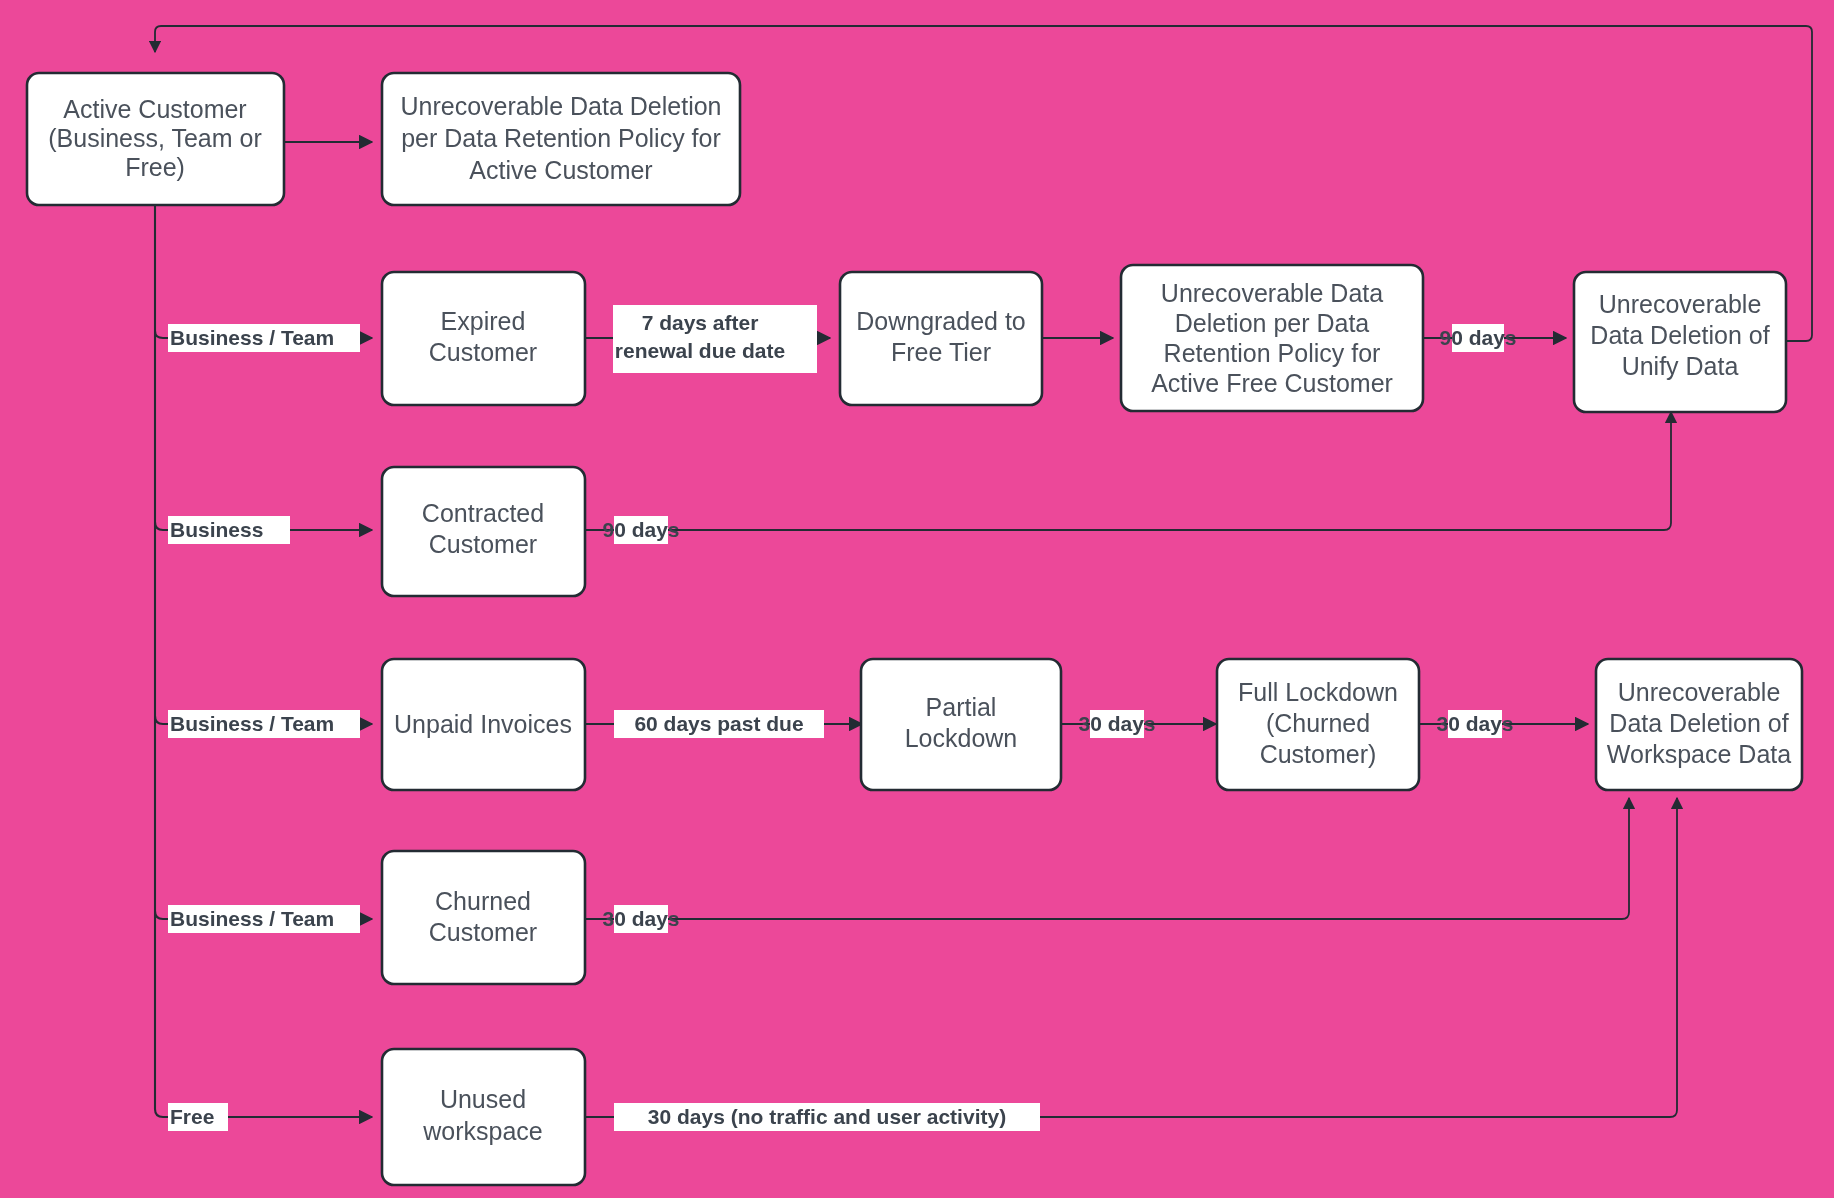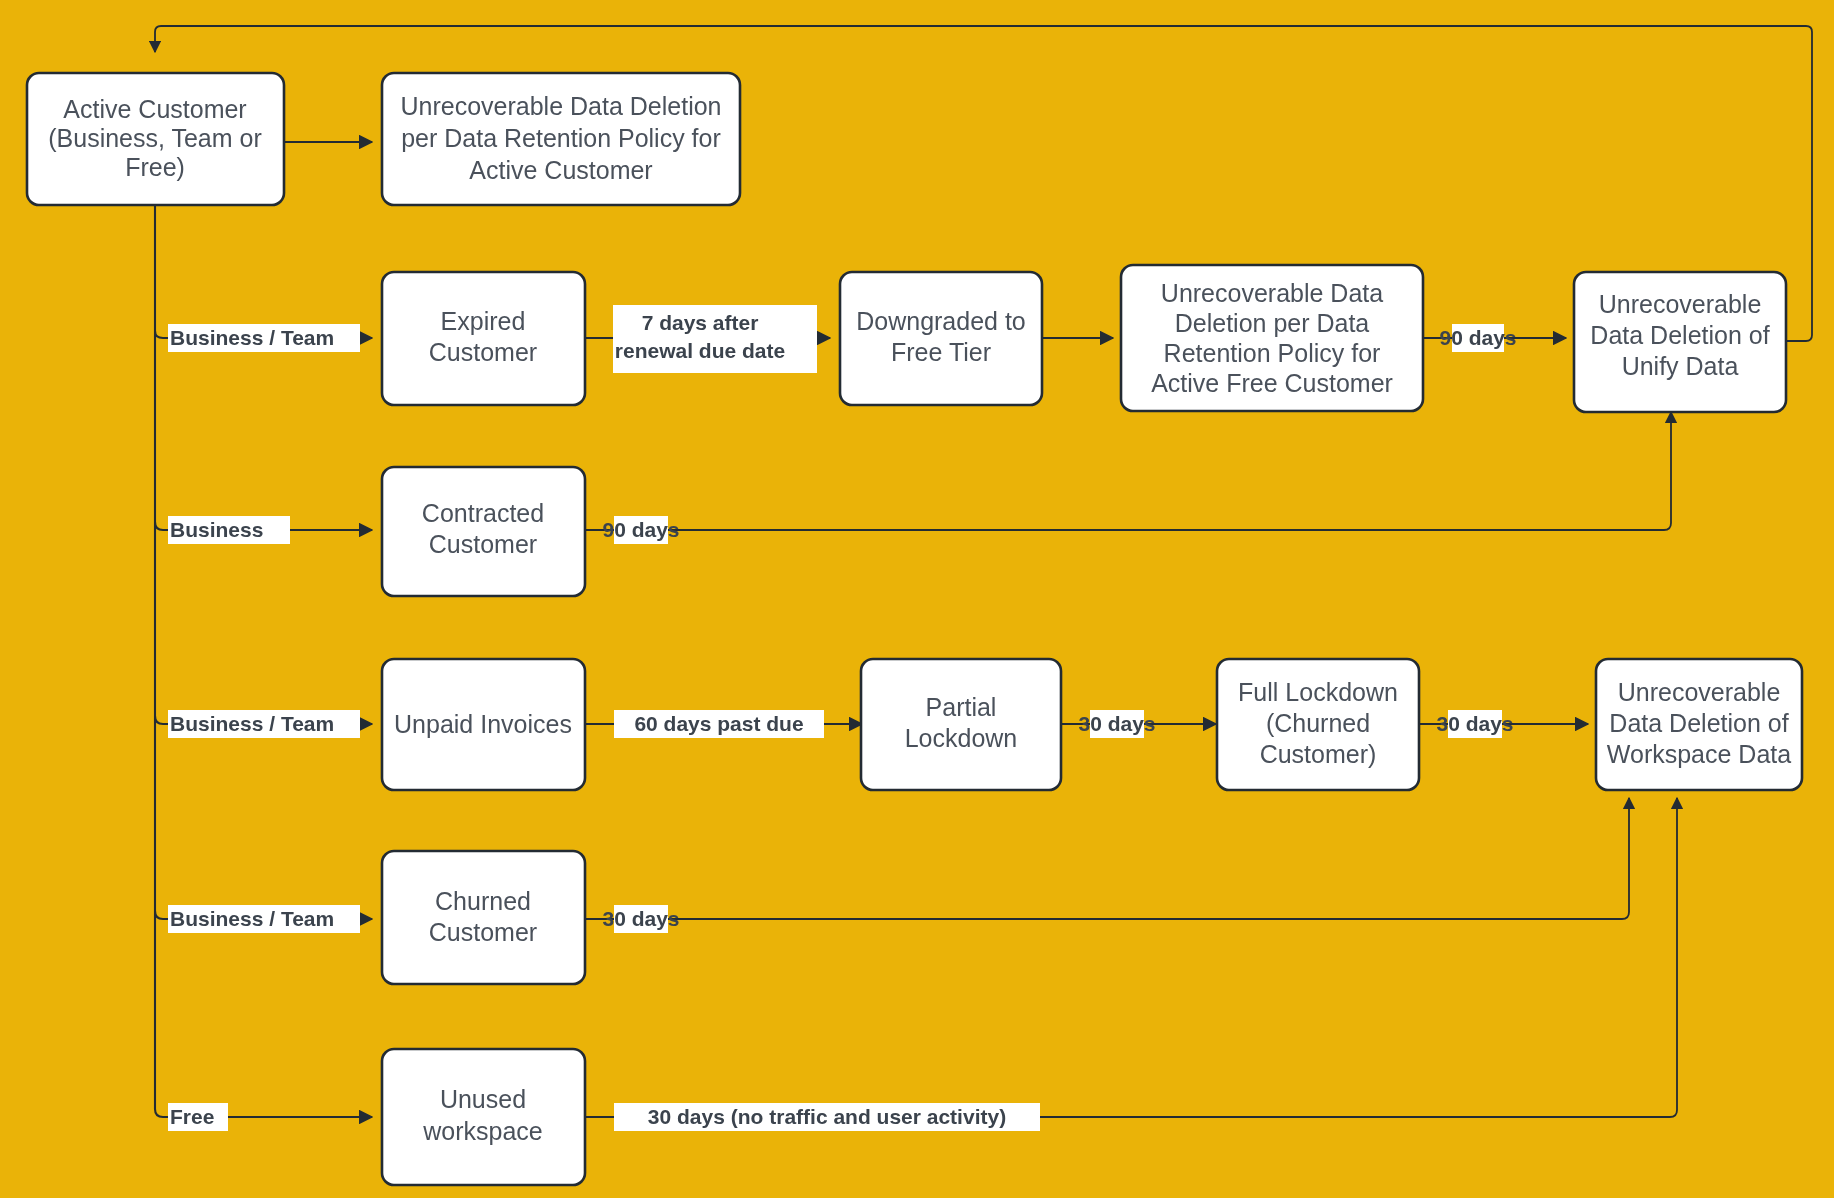--- a/index.html
+++ b/index.html
@@ -10,21 +10,21 @@
   body {
     font-family: "Liberation Sans", sans-serif;
     width: 1834px;
     height: 1198px;
     overflow: hidden;
   }
   #diagram-root {
     position: relative;
     width: 1834px;
     height: 1198px;
-    background: #eab308;
+    background: #ec4899;
   }
   svg.flow {
     display: block;
     width: 1834px;
     height: 1198px;
   }
   .node-rect {
     fill: #ffffff;
     stroke: #232b33;
     stroke-width: 2.6;

